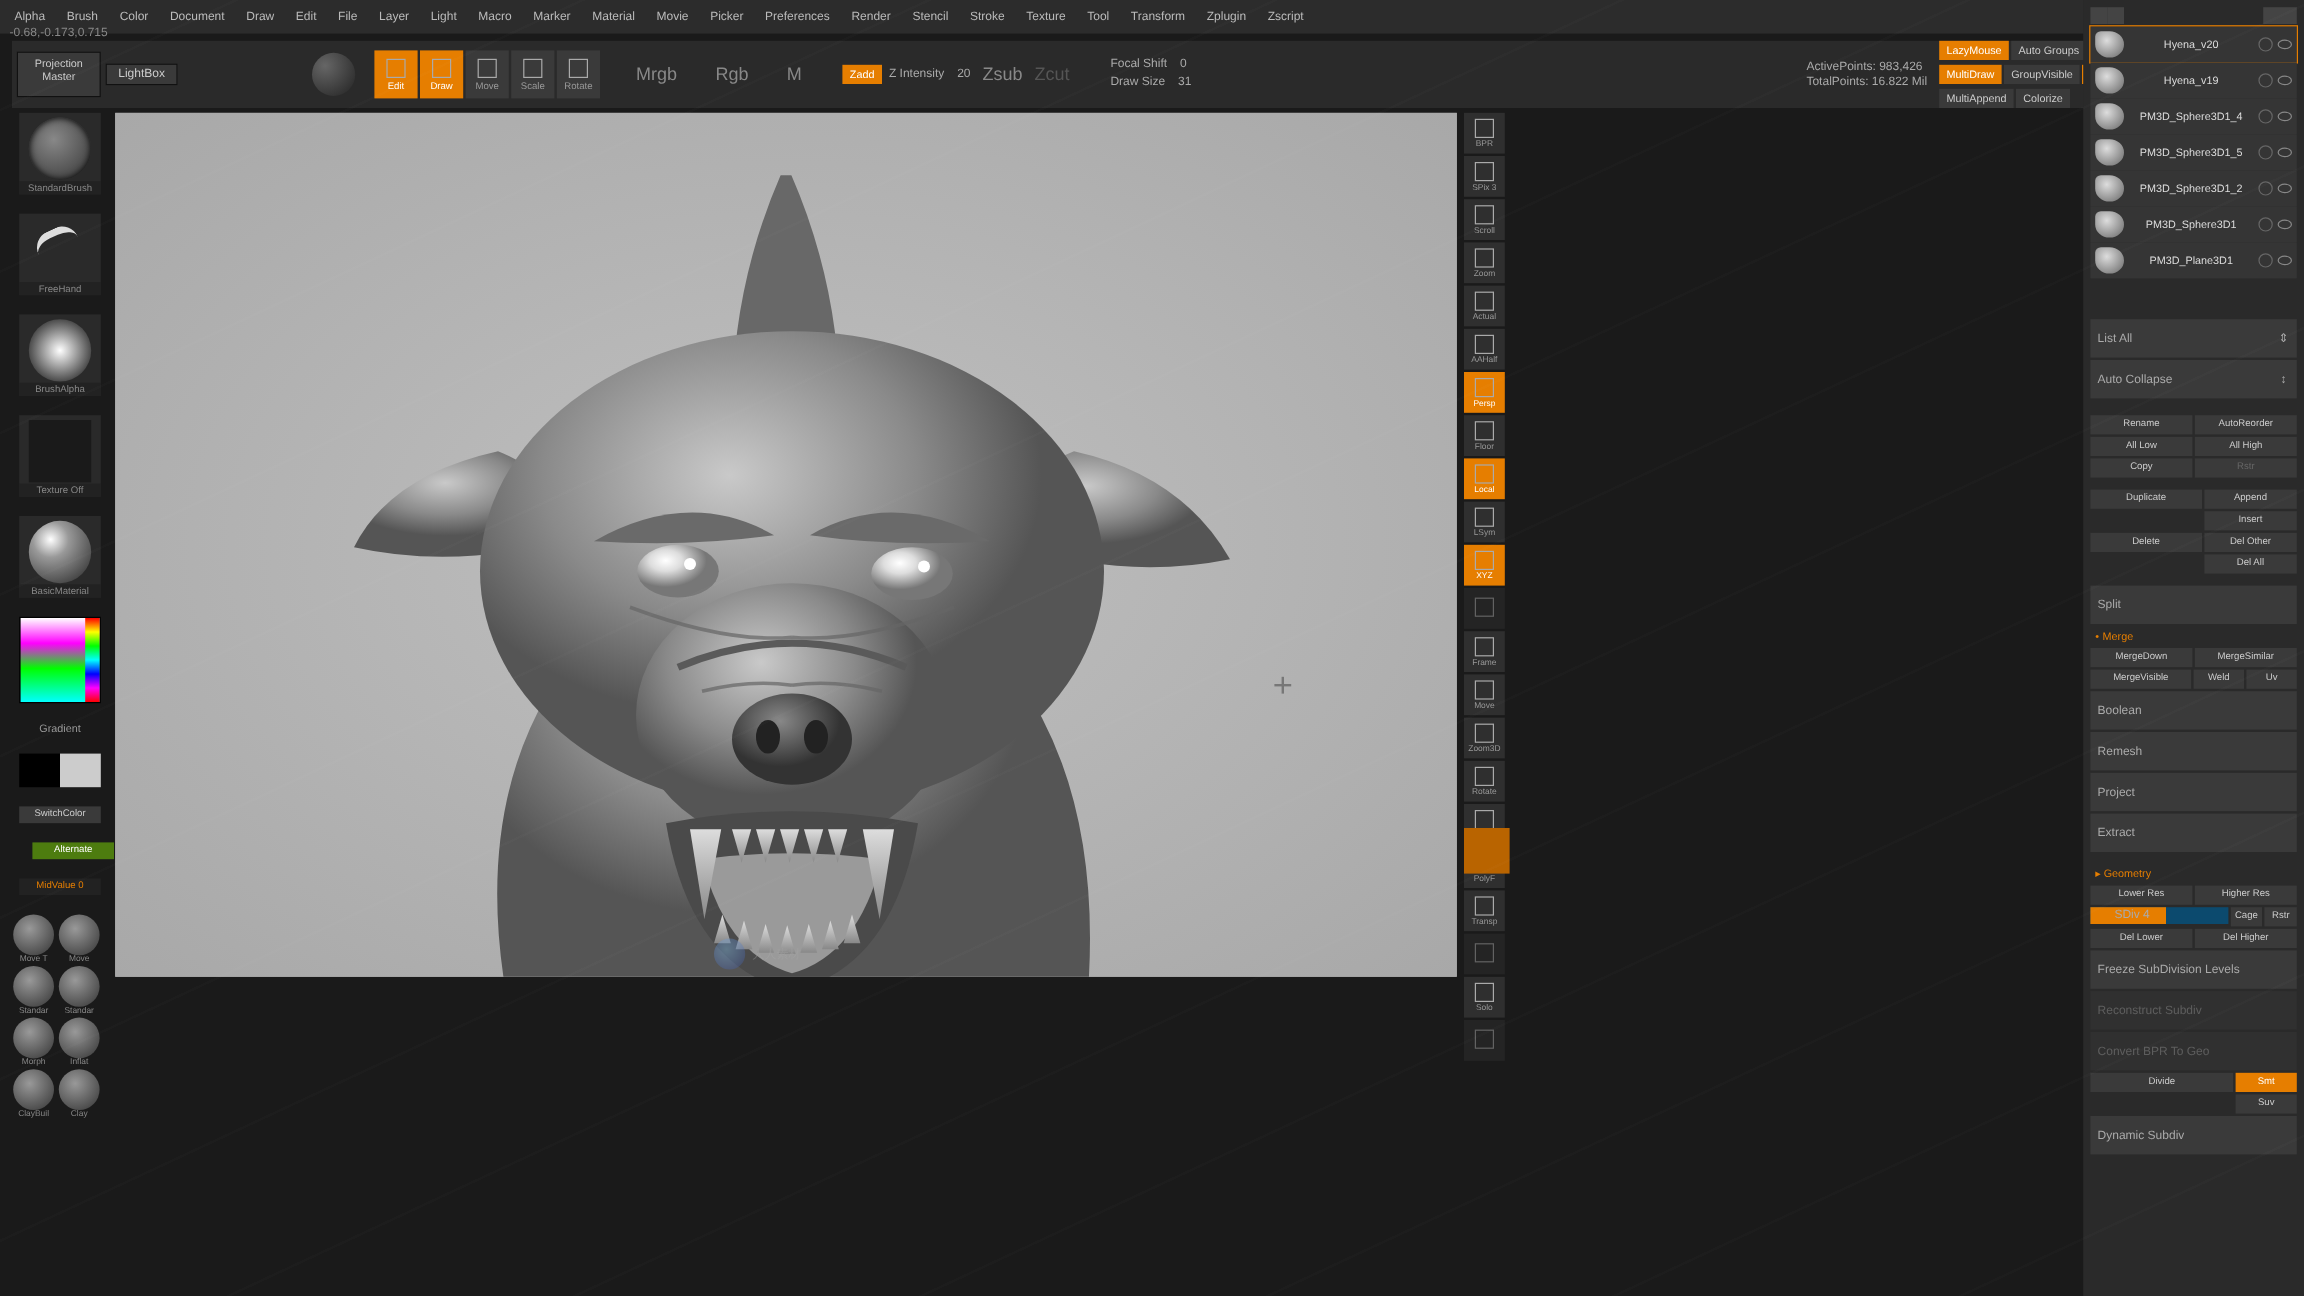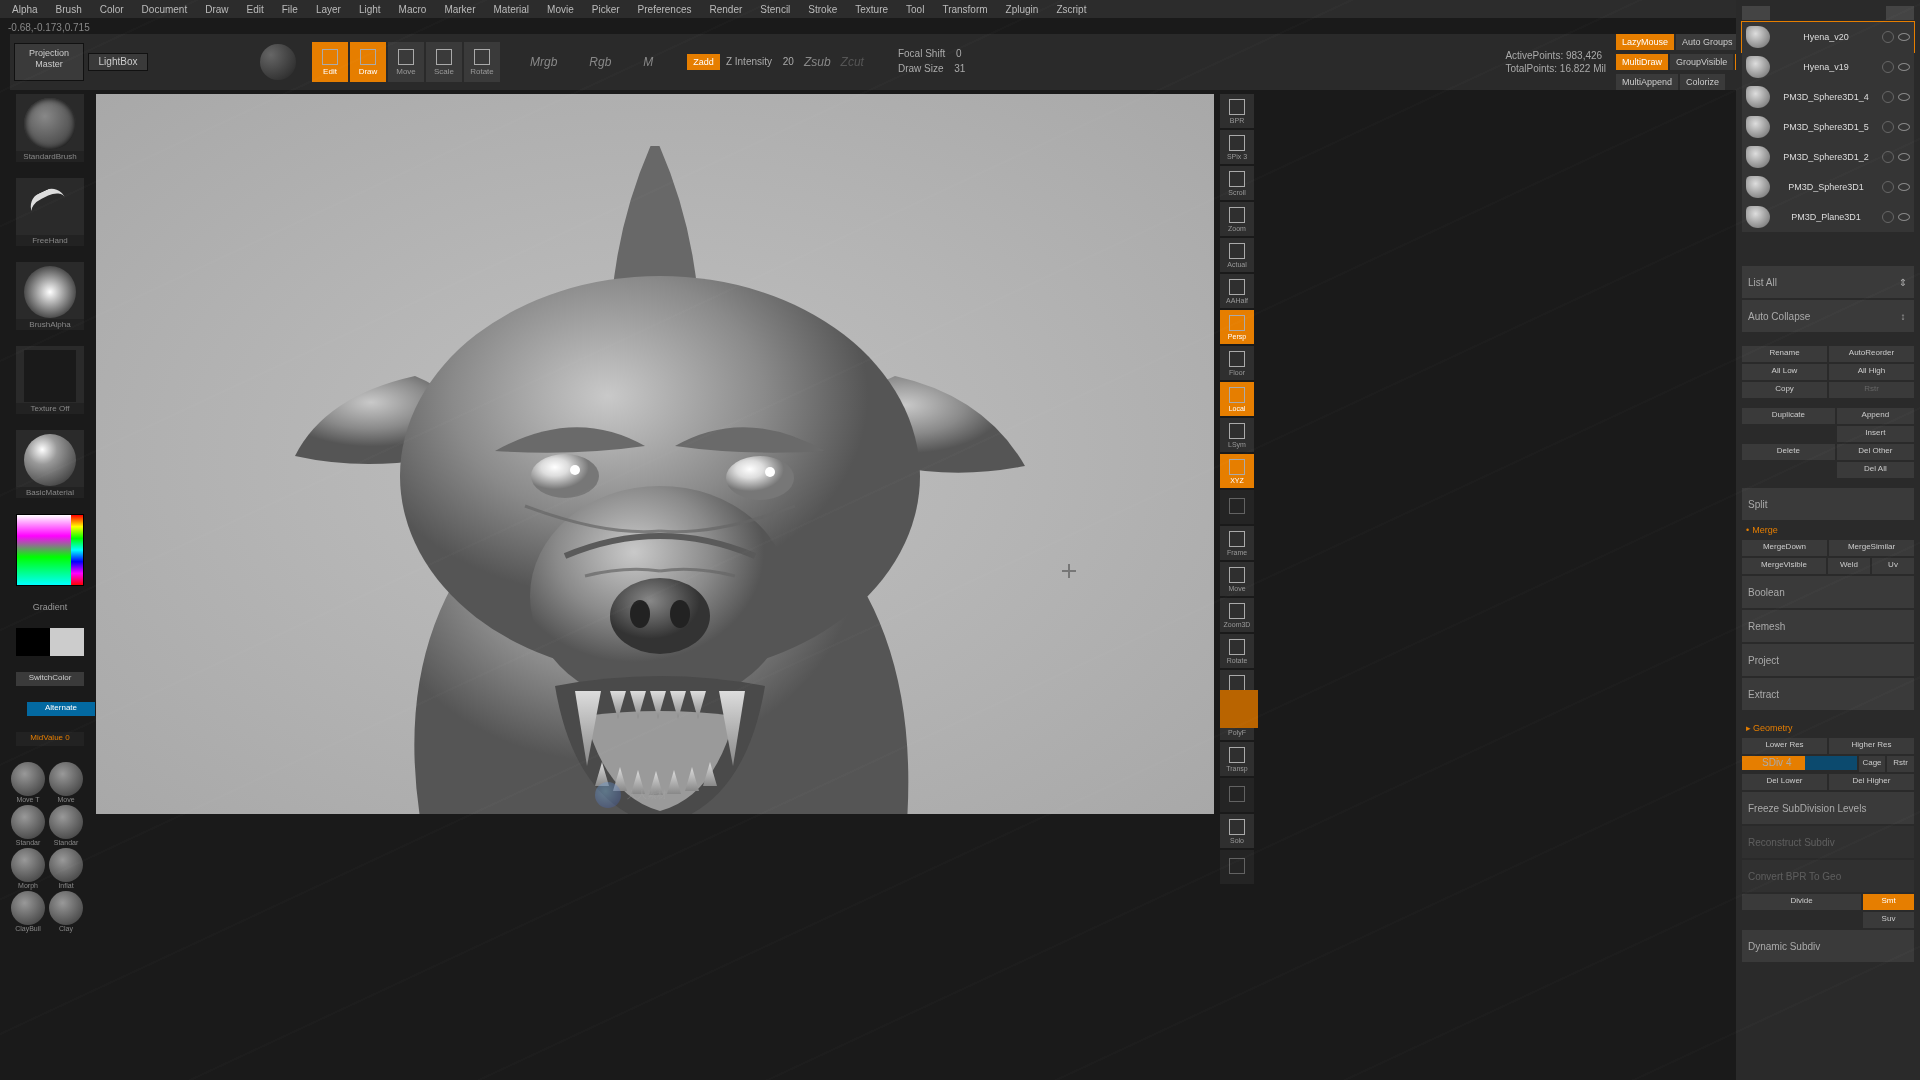--- a/index.html
+++ b/index.html
@@ -1,33 +1,33 @@
 <!DOCTYPE html>
 <html><head>
 <meta charset="utf-8">
 <style>
 * { margin:0; padding:0; box-sizing:border-box; font-family:Arial,Helvetica,sans-serif; font-size:10px; color:#aaa; user-select:none; }
 body { background:#1a1a1a; width:1920px; height:1080px; overflow:hidden; position:relative; }
 
 
-.menubar { position:absolute; top:0; left:0; right:0; height:18px; background:#2c2c2c; display:flex; gap:18px; padding:0 12px; align-items:center; }
+.menubar { position:absolute; top:0; left:0; right:0; height:28px; background:#2c2c2c; display:flex; gap:18px; padding:0 12px; align-items:center; }
 .menubar span { color:#bbb; font-size:10px; }
 
 
 .coordline { position:absolute; top:22px; left:8px; font-size:10px; color:#888; }
 
 
 .topshelf { position:absolute; top:34px; left:10px; right:0; height:56px; background:#2a2a2a; display:flex; align-items:center; gap:2px; padding:0 4px; }
 .proj-btn { width:70px; height:38px; background:#3a3a3a; border:1px solid #111; text-align:center; padding-top:4px; color:#ccc; font-size:9px; line-height:11px; }
 .lightbox-btn { width:60px; height:18px; background:#3a3a3a; border:1px solid #111; text-align:center; padding-top:2px; color:#ccc; margin-left:2px; }
 .sphere-prev { width:36px; height:36px; border-radius:50%; background:radial-gradient(circle at 30% 30%,#666,#222); margin-left:110px; }
 .mode-btn { width:36px; height:40px; background:#3a3a3a; display:flex; flex-direction:column; align-items:center; justify-content:center; gap:2px; font-size:8px; color:#999; }
 .mode-btn.active { background:#e67e00; color:#fff; }
 .mode-btn .ico { width:16px; height:16px; border:1px solid currentColor; }
-.mode-label { color:#888; font-size:12px; margin-left:8px;font-style:italic; }
+.mode-label { color:#888; font-size:15px; margin-left:8px; }
 .slider-wrap { display:flex; flex-direction:column; gap:2px; margin-left:4px; }
 .slider-row { display:flex; align-items:center; gap:4px; font-size:10px; color:#ccc; }
 .topbtn { padding:2px 6px; background:#3a3a3a; color:#ccc; font-size:9px; height:16px; display:flex; align-items:center; }
 .topbtn.active { background:#e67e00; color:#fff; }
 .stats { display:flex; flex-direction:column; gap:2px; font-size:9px; color:#ccc; margin-left:auto; margin-right:8px; }
 .rightgrp { display:flex; flex-wrap:wrap; gap:2px; width:300px; }
 
 
 .leftpal { position:absolute; top:94px; left:10px; width:80px; display:flex; flex-direction:column; align-items:center; gap:16px; }
 .pal-slot { width:68px; height:68px; background:#2a2a2a; position:relative; display:flex; flex-direction:column; align-items:center; justify-content:flex-end; }
@@ -38,21 +38,21 @@
 .stroke-thumb::after { content:""; position:absolute; inset:8px; border-top:6px solid #ddd; transform:rotate(-25deg); border-radius:40%; }
 .alpha-thumb { border-radius:50%; background:radial-gradient(circle,#fff,#000); }
 .tex-thumb { background:#1a1a1a; }
 .mat-thumb { border-radius:50%; background:radial-gradient(circle at 35% 30%,#fff,#999 30%,#222); }
 .colorpick { width:68px; height:72px; background:linear-gradient(to bottom,#fff,#ff00ff 30%,#00ff00 60%,#00ffff); position:relative; border:1px solid #000; }
 .colorpick .hue { position:absolute; right:0; top:0; bottom:0; width:12px; background:linear-gradient(to bottom,red,yellow,lime,cyan,blue,magenta,red); }
 .grad-lbl { font-size:9px; color:#999; }
 .sc-swatch { width:68px; height:28px; display:flex; }
 .sc-swatch .a { flex:1; background:#000; } .sc-swatch .b { flex:1; background:#ccc; }
 .small-btn { width:68px; height:14px; font-size:8px; text-align:center; background:#3a3a3a; color:#ccc; padding-top:1px; }
-.small-btn.active { background:#0369a1; color:#fff;margin-left:22px; }
+.small-btn.active { background:#4d7c0f; color:#fff;margin-left:22px; }
 .brush-grid { width:80px; display:flex; flex-wrap:wrap; gap:2px; }
 .bcell { width:36px; display:flex; flex-direction:column; align-items:center; }
 .bcell .bt { width:34px; height:34px; border-radius:50%; background:radial-gradient(circle at 40% 35%,#999,#333); }
 .bcell .bl { font-size:7px; color:#888; text-align:center; }
 
 
 .canvas { position:absolute; top:94px; left:96px; width:1118px; height:720px; background:#b8b8b8; overflow:hidden; }
 .canvas .shadow-plane { position:absolute; inset:0; background:radial-gradient(ellipse at 50% 50%,#c0c0c0,#a8a8a8); }
 .creature { position:absolute; left:50%; top:50%; transform:translate(-50%,-44%); width:780px; height:700px; }
 .cursor-ind { position:absolute; right:138px; top:470px; width:14px; height:14px; }

